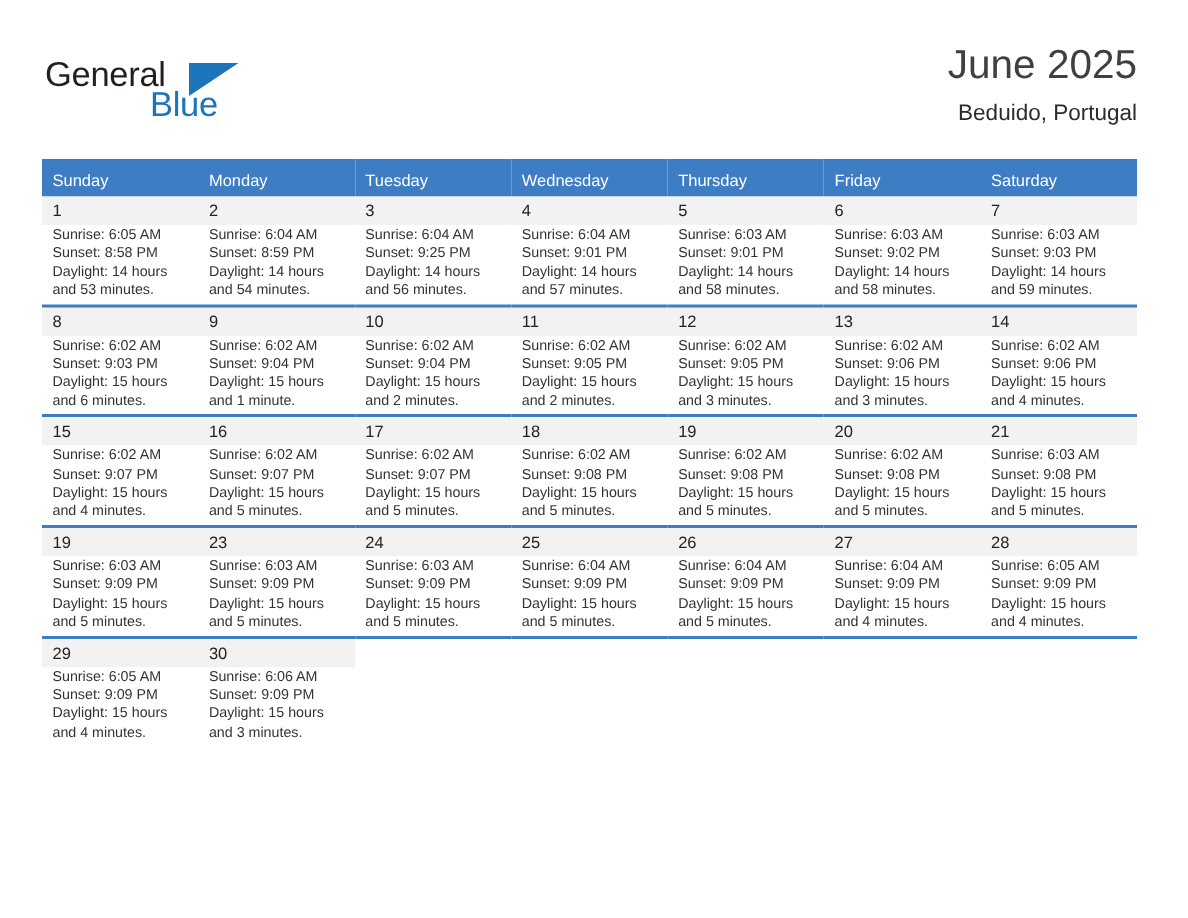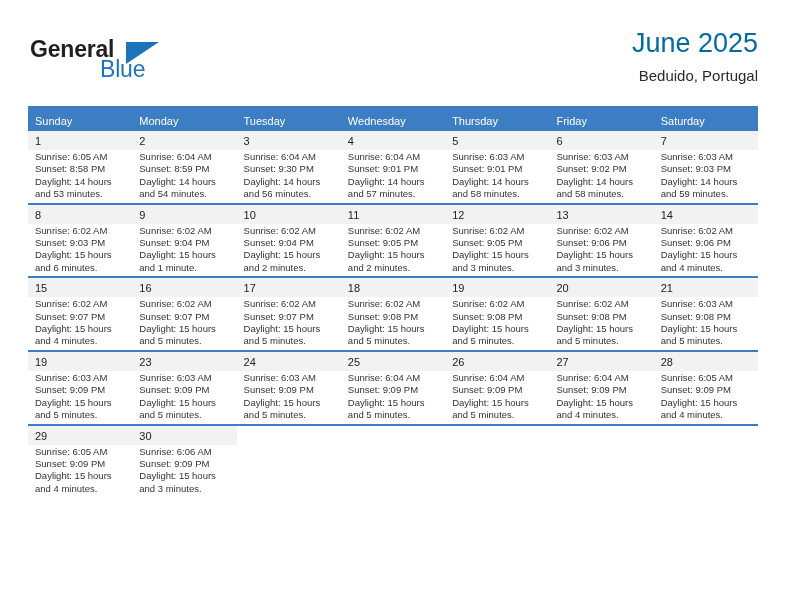--- a/index.html
+++ b/index.html
@@ -39,21 +39,20 @@
     height: 56px;
   }
   .logo-general {
     position: absolute;
     left: 2px;
     top: 0px;
     font-size: 23px;
     letter-spacing: -0.2px;
     color: #231f20;
     font-family: "Liberation Sans", sans-serif;
-    font-weight: bold;
   }
   .logo-blue {
     position: absolute;
     left: 60px;
     top: 20px;
     font-size: 23px;
     letter-spacing: -0.2px;
     color: #1c74bb;
     font-family: "Liberation Sans", sans-serif;
     margin-left: 12px;
@@ -69,21 +68,21 @@
   }
 
   .title-block {
     position: absolute;
     right: 0;
     top: 0;
     text-align: right;
   }
   .cal-title {
     font-size: 27px;
-    color: #0369a1;
+    color: #404040;
     line-height: 34px;
     white-space: nowrap;
   }
   .cal-subtitle {
     font-size: 15px;
     color: #2b2b2b;
     line-height: 22px;
     margin-top: 5px;
     white-space: nowrap;
   }
@@ -185,21 +184,21 @@
             <div>and 53 minutes.</div>
           </td>
           <td>
             <div>Sunrise: 6:04 AM</div>
             <div>Sunset: 8:59 PM</div>
             <div>Daylight: 14 hours</div>
             <div>and 54 minutes.</div>
           </td>
           <td>
             <div>Sunrise: 6:04 AM</div>
-            <div>Sunset: 9:30 PM</div>
+            <div>Sunset: 9:25 PM</div>
             <div>Daylight: 14 hours</div>
             <div>and 56 minutes.</div>
           </td>
           <td>
             <div>Sunrise: 6:04 AM</div>
             <div>Sunset: 9:01 PM</div>
             <div>Daylight: 14 hours</div>
             <div>and 57 minutes.</div>
           </td>
           <td>

